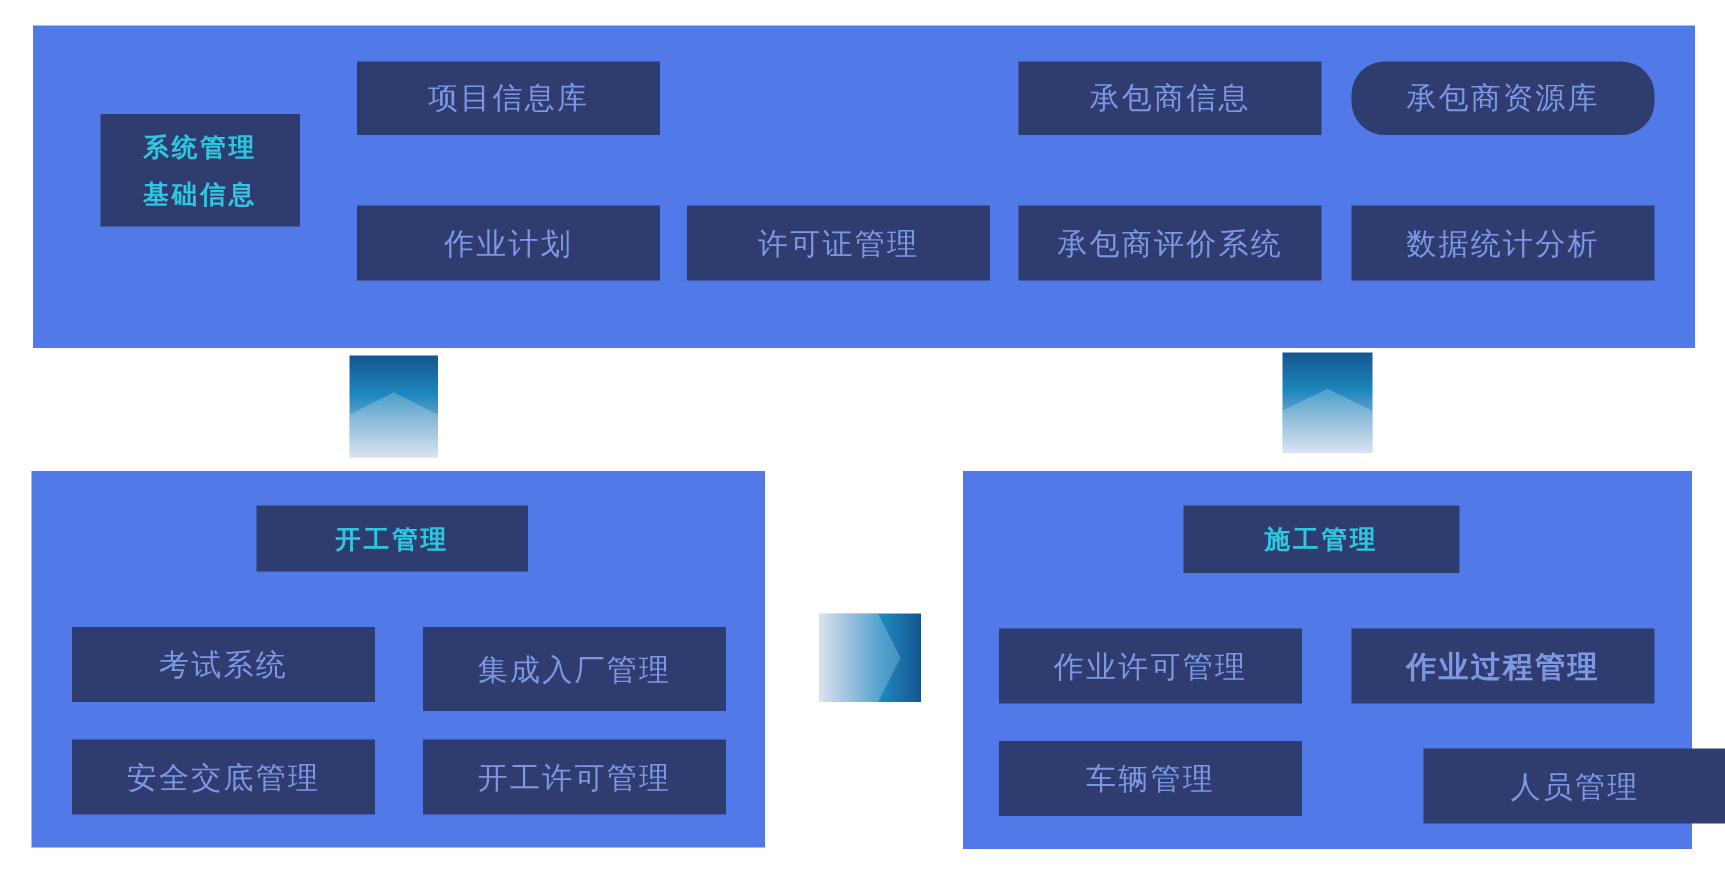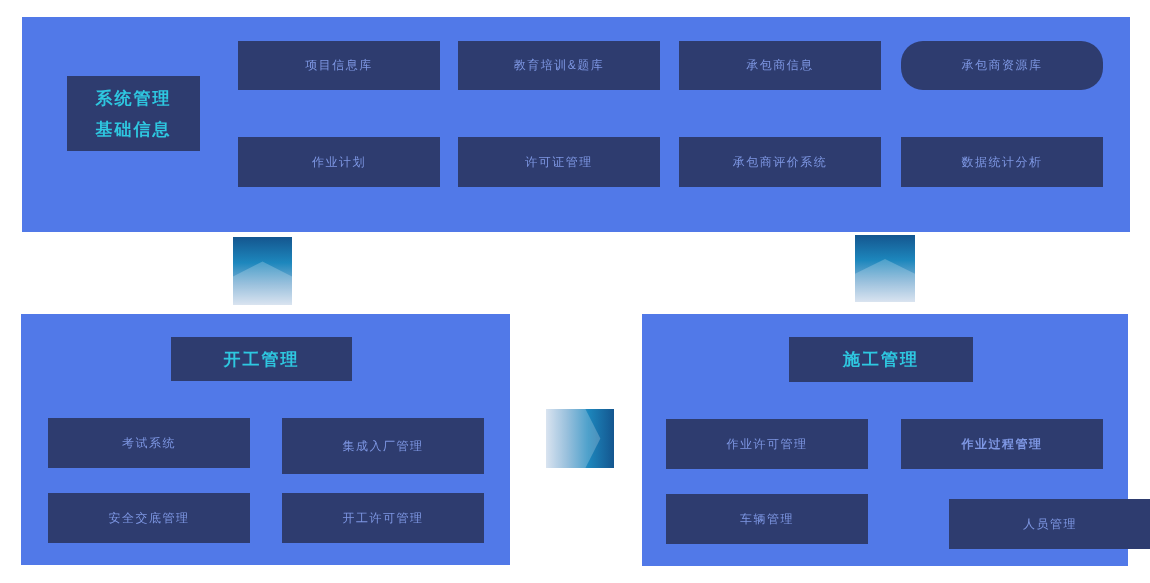--- a/index.html
+++ b/index.html
@@ -25,21 +25,21 @@
     position:absolute;
     background:var(--panel);
   }
   .mod-box{
     position:absolute;
     background:var(--box);
     color:var(--boxText);
     display:flex;
     align-items:center;
     justify-content:center;
-    font-size:12px;
+    font-size:20px;
     letter-spacing:1.5px;
     white-space:nowrap;
   }
   .header-box{
     position:absolute;
     background:var(--box);
     color:var(--headerText);
     display:flex;
     flex-direction:column;
     align-items:center;
@@ -80,23 +80,20 @@
 
   <div class="panel" style="left:22px;top:17px;width:1108px;height:215px;">
 
     <div class="header-box" style="left:45px;top:59px;width:133px;height:75px;">
       <span>系统管理</span>
       <span>基础信息</span>
     </div>
 
     <div class="mod-box" style="left:216px;top:24px;width:202px;height:49px;">
       <span>项目信息库</span>
-    </div>
-    <div class="mod-box" style="left:436px;top:24px;width:202px;height:49px;">
-      <span>教育培训&amp;题库</span>
     </div>
     <div class="mod-box" style="left:657px;top:24px;width:202px;height:49px;text-align:center;">
       <span>承包商信息</span>
     </div>
     <div class="mod-box" style="left:879px;top:24px;width:202px;height:49px;border-radius:22px;">
       <span>承包商资源库</span>
     </div>
 
     <div class="mod-box" style="left:216px;top:120px;width:202px;height:50px;">
       <span>作业计划</span>

